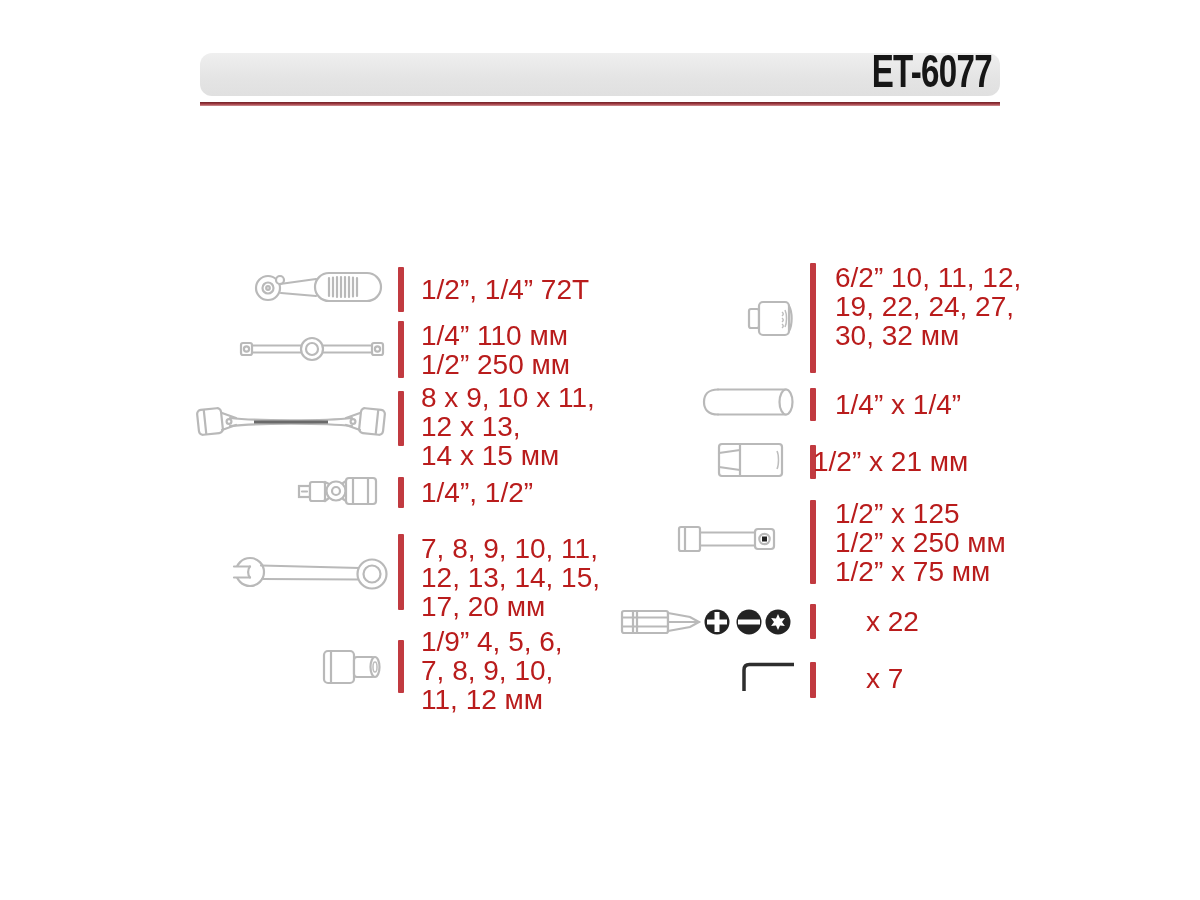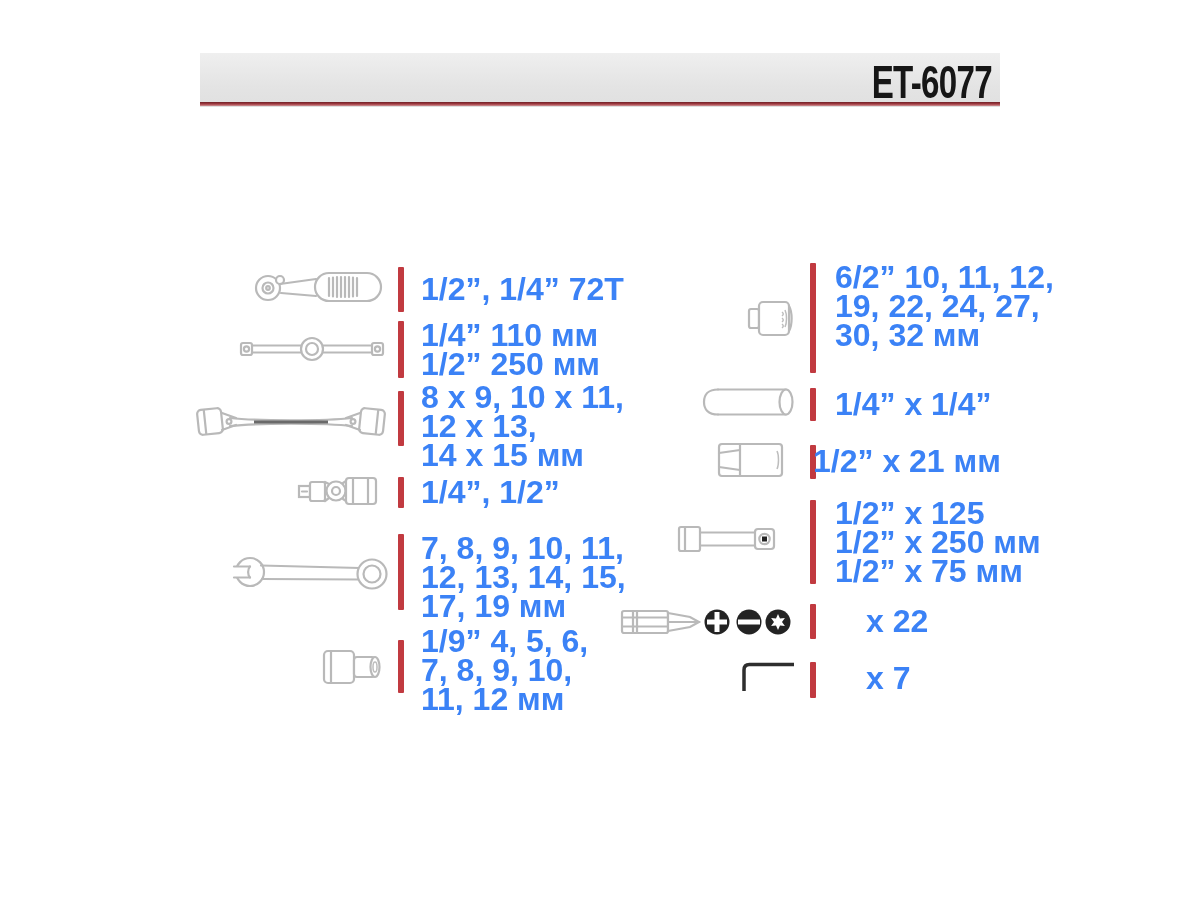--- a/index.html
+++ b/index.html
@@ -1,31 +1,31 @@
 <!DOCTYPE html>
 <html><head>
 <meta charset="utf-8">
 <style>
   html,body{margin:0;padding:0;}
   body{width:1200px;height:900px;background:#ffffff;position:relative;
        font-family:"Liberation Sans", sans-serif;overflow:hidden;}
   .canvas{position:absolute;left:0;top:0;width:1200px;height:900px;background:#fff;}
 
   
-  .hdr-bar{position:absolute;left:200px;top:53px;width:800px;height:54px;
-           background:linear-gradient(180deg,#efefef 0%,#e4e4e4 60%,#e0e0e0 100%);}
+  .hdr-bar{position:absolute;left:200px;top:53px;width:800px;height:43px;
+           background:linear-gradient(180deg,#efefef 0%,#e4e4e4 60%,#e0e0e0 100%);border-radius:12px;}
   .hdr-title{position:absolute;right:8px;bottom:0px;font-size:46px;line-height:49px;
              font-weight:700;color:#161616;letter-spacing:-1px;
              transform:scaleX(0.72);transform-origin:100% 100%;white-space:nowrap;}
   .hdr-line{position:absolute;left:200px;top:102px;width:800px;height:4px;
             background:linear-gradient(180deg,#6e2127 0%,#a23a41 50%,#cf9396 100%);}
 
   
   .bar{position:absolute;width:6px;background:#c13a40;border-radius:1px;}
-  .spec{position:absolute;font-size:32px;line-height:29px;color:#3b82f6;white-space:nowrap;font-weight:bold;}
+  .spec{position:absolute;font-size:28px;line-height:29px;color:#b91c1c;white-space:nowrap;}
   .art{position:absolute;}
 
   
   .s   {stroke:#b9b9b9;stroke-width:2.2;fill:none;stroke-linecap:round;}
   .sf  {stroke:#b9b9b9;stroke-width:2.2;fill:#ffffff;}
   .thin{stroke:#bdbdbd;stroke-width:1.5;fill:none;}
   .dark{stroke:#6a6a6a;stroke-width:3;fill:none;}
   .blk {fill:#232323;stroke:none;}
   .wht {fill:#ffffff;stroke:none;}
   .key {stroke:#2e2e2e;stroke-width:3.5;fill:none;}
@@ -131,21 +131,21 @@
         <path class="s" d="M18,18.5 C15.5,21 15.5,27 18,29.5"></path>
         <path class="s" d="M29,17.5 L128,20 M30,31 L128,31.5"></path>
         <circle class="sf" cx="140" cy="26" r="14.5"></circle>
           <circle class="sf" cx="140" cy="26" r="8.5"></circle>
       </svg>
     </div>
     <div class="bar" style="left:398px;top:534px;height:76px"></div>
     <div class="spec" style="left:421px;top:534px">
       <div>7, 8, 9, 10, 11,</div>
       <div>12, 13, 14, 15,</div>
-      <div>17, 19 мм</div>
+      <div>17, 20 мм</div>
     </div>
   </div>
 
   <div>
     <div class="art" style="left:321px;top:648px">
       <svg width="64" height="38" viewBox="0 0 64 38">
         <rect class="sf" x="3" y="3" width="30" height="32" rx="4"></rect>
         <path class="s" d="M10,3.5 L10,34.5"></path>
         <rect class="sf" x="33" y="9" width="21" height="20" rx="3"></rect>
         <ellipse class="sf" cx="54" cy="19" rx="4.5" ry="10"></ellipse>

